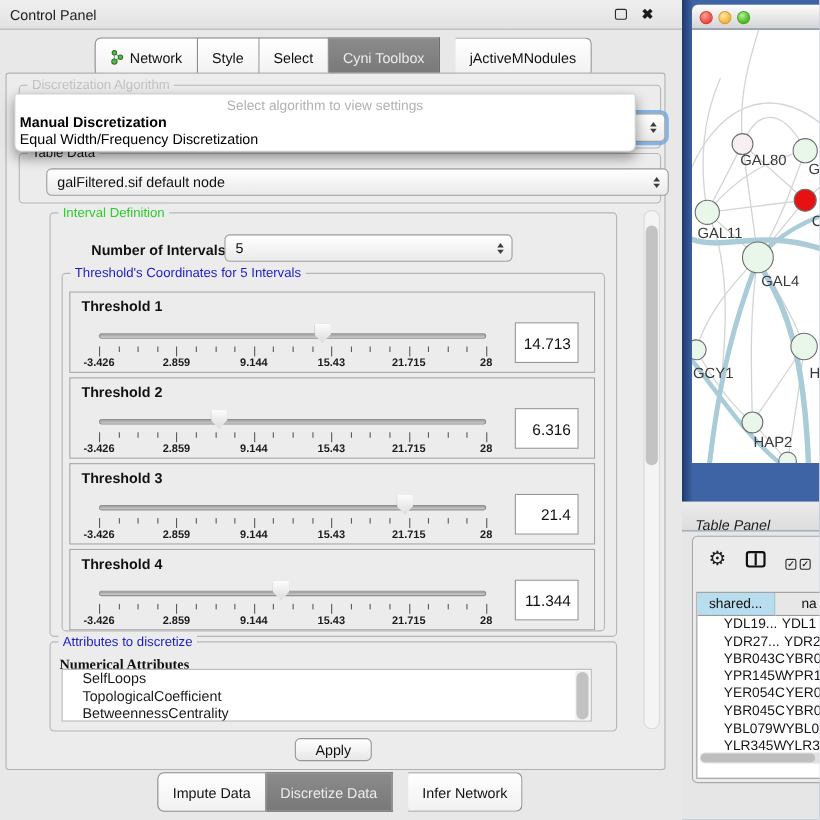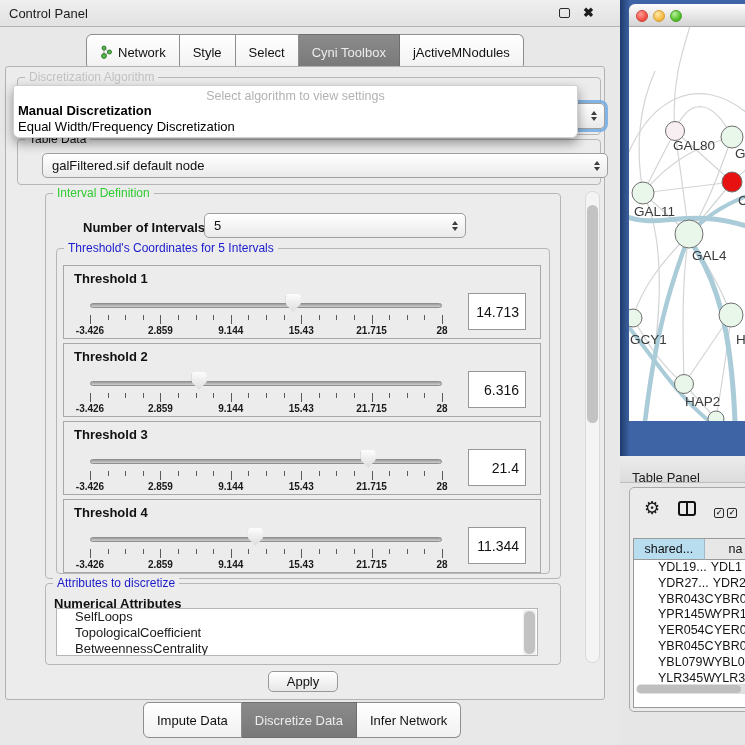--- a/index.html
+++ b/index.html
@@ -12,21 +12,21 @@
   #titlebar .title { position:absolute; left:9px; top:6px; font-size:13px; color:#1c1c1c; }
   #float-btn { position:absolute; right:50px; top:8px; width:11px; height:10px; border:1.6px solid #2b2b2b; border-radius:2px; }
   #close-btn { position:absolute; right:26px; top:5px; font-size:13px; font-weight:bold; color:#1c1c1c; }
 
   
   .tabbar { position:absolute; display:flex; height:36px; }
   .seg { display:flex; align-items:center; gap:5px; padding:0 13px; font-size:13px; color:#111;
          background:linear-gradient(#ffffff,#f1f1f1); border:1px solid #8e8e8e; border-left:none;
          white-space:nowrap; cursor:default; }
   .seg:first-child { border-left:1px solid #8e8e8e; border-radius:6px 0 0 6px; }
-  .seg:last-child { border-radius:0 6px 6px 0; }
+  .seg:last-child { border-radius:0 6px 6px 0;margin-left:14px; }
   .seg.active { background:linear-gradient(#8b8b8b,#787878); color:#ececec; border-color:#6e6e6e; }
   #top-tabs { left:86px; top:34px; }
   #bottom-tabs { left:143px; top:702px; }
 
   
   #content-frame { position:absolute; left:5px; top:66px; width:600px; height:634px; background:#ececec;
                    border:1px solid #b2b2b2; border-radius:3px; }
 
   .groupbox { position:absolute; border:1px solid #b6b6b6; border-radius:4px; }
   .legend { position:absolute; top:-8px; left:7px; background:#ececec; padding:0 4px; font-size:12px; color:#111; white-space:nowrap; }
@@ -60,21 +60,21 @@
             clip-path:polygon(12% 0,88% 0,100% 12%,100% 55%,50% 100%,0 55%,0 12%); filter:drop-shadow(0 0 1px #777); }
   .ticks { position:absolute; left:26px; top:49px; width:352px; height:10px; }
   .tick { position:absolute; top:0; width:1px; height:5px; background:#5a5a5a; }
   .tick.major { height:9px; }
   .ticklabels { position:absolute; left:26px; top:59px; width:352px; height:11px; }
   .ticklabels span { position:absolute; transform:translateX(-50%); font-size:10px; font-weight:bold; color:#1a1a1a; white-space:nowrap; }
   .valbox { position:absolute; left:404px; top:27px; width:58px; height:37px; background:#ffffff; border:1px solid #979797;
             font-size:14px; color:#111; display:flex; align-items:center; justify-content:flex-end; padding-right:6px; }
 
   
-  #attr-sub { position:absolute; left:8px; top:12px; font-size:13px; font-weight:bold; color:#111; }
+  #attr-sub { position:absolute; left:8px; top:12px; font-size:13px; font-weight:bold; color:#111;font-family:Liberation Serif, serif; }
   #attr-list { position:absolute; left:10px; top:24px; width:482px; height:48px; background:#ffffff; border:1px solid #b5b5b5; overflow:hidden; }
   .attr-item { font-size:13px; color:#1a1a1a; padding-left:18px; line-height:16px; }
   #attr-scroll { position:absolute; right:1px; top:1px; width:13px; height:45px; background:#f1f1f1; }
   #attr-scroll .thumb { position:absolute; left:1px; top:1px; width:11px; height:43px; background:#c2c2c2; border-radius:6px; }
 
   #apply-btn { position:absolute; left:262px; top:604px; width:70px; height:21px; background:linear-gradient(#ffffff,#e7e7e7);
                border:1px solid #989898; border-radius:5px; font-size:13px; color:#111; font-family:"Liberation Sans",sans-serif; }
 
   #main-scrollbar { position:absolute; right:4px; top:124px; width:15px; height:472px; background:#f4f4f4; border:1px solid #dadada; border-radius:7px; }
   #main-scrollbar .thumb { position:absolute; left:1px; top:13px; width:11px; height:218px; background:#c3c3c3; border-radius:6px; }
@@ -85,21 +85,21 @@
   #net-window { position:absolute; left:9px; top:4px; width:120px; height:417px; border-radius:6px 0 0 0; overflow:hidden; }
   #net-titlebar { height:23px; background:linear-gradient(#fdfdfd,#d4d4d4); border-bottom:1px solid #a8a8a8; position:relative; }
   .tl { position:absolute; top:5.5px; width:12px; height:12px; border-radius:50%; }
   .tl.red { left:7px; background:radial-gradient(circle at 35% 30%, #ff9e97,#f2554a 60%,#d8372e); border:1px solid #ce4038; }
   .tl.yellow { left:24px; background:radial-gradient(circle at 35% 30%, #ffe9a8,#f6bd4a 60%,#e09c2c); border:1px solid #d39f38; }
   .tl.green { left:41px; background:radial-gradient(circle at 35% 30%, #b8f0a0,#57c22c 60%,#3c9e1e); border:1px solid #49a32a; }
   #net-canvas { display:block; background:#ffffff; }
   #net-canvas text { font-family:"Liberation Sans",sans-serif; font-size:13.5px; fill:#3a3a3a; }
 
   #table-panel-bar { position:absolute; left:0; top:456px; width:125px; height:27px; background:linear-gradient(#ececec,#dcdcdc); border-bottom:1px solid #bdbdbd; }
-  #table-panel-bar span { position:absolute; left:12px; top:14px; font-size:13px; color:#1c1c1c; }
+  #table-panel-bar span { position:absolute; left:12px; top:14px; font-size:13px; color:#1c1c1c;font-style:italic; }
   #table-panel-body { position:absolute; left:0; top:483px; width:125px; height:262px; background:#e6e6e6; }
   #tp-box { position:absolute; left:9px; top:4px; width:130px; height:225px; background:#ebebeb; border:1px solid #a9a9a9; border-radius:5px 0 0 5px; }
   #tp-toolbar { position:absolute; left:0; top:0; width:100%; height:44px; }
   #gear-icon { position:absolute; left:14px; top:9px; font-size:18px; color:#1c1c1c; }
   #split-icon { position:absolute; left:48px; top:13px; width:18px; height:15px; border:2px solid #111; border-radius:3px; }
   #split-icon::after { content:""; position:absolute; left:6px; top:0; width:2px; height:11px; background:#111; }
   .cb { position:absolute; top:20px; width:10px; height:10px; border:1.4px solid #2a2a2a; border-radius:2px; font-size:8px; line-height:8px; text-align:center; color:#2a2a2a; font-weight:bold; }
   #cb1 { left:84px; } #cb2 { left:97px; }
 
   #tp-table { position:absolute; left:3px; top:50px; width:130px; height:170px; background:#ffffff; border:1px solid #9a9a9a; overflow:hidden; }

